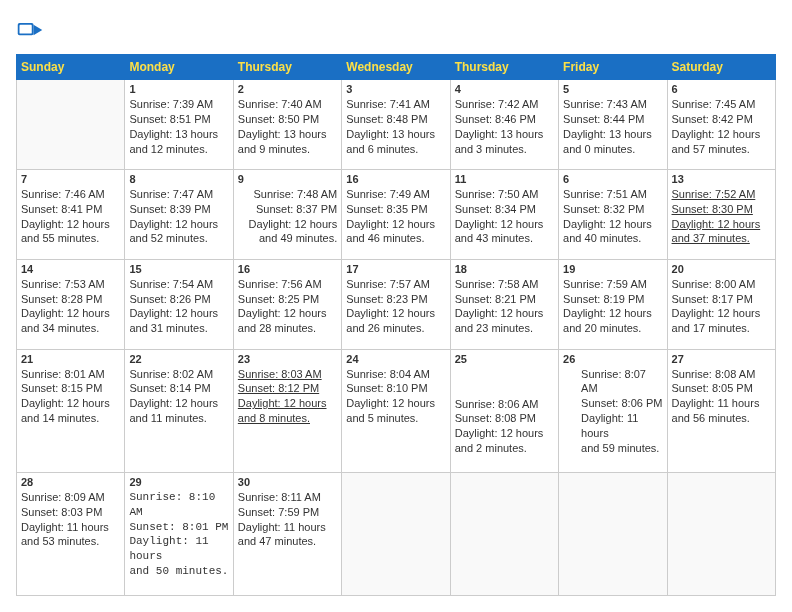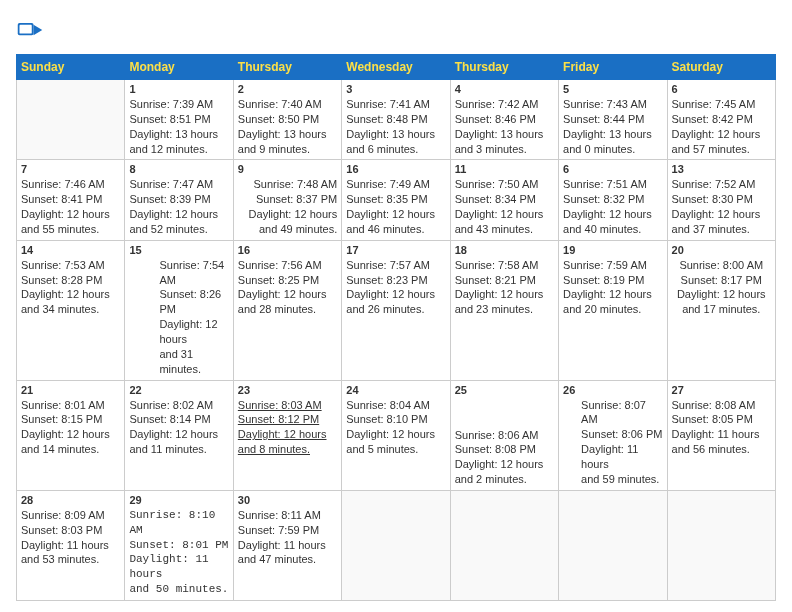--- a/index.html
+++ b/index.html
@@ -213,37 +213,37 @@
           </td>
           <td>
             <span class="day-num">6</span>
             <div class="cell-info" style="white-space: pre-line;">Sunrise: 7:51 AM
 Sunset: 8:32 PM
 Daylight: 12 hours
 and 40 minutes.</div>
           </td>
           <td>
             <span class="day-num">13</span>
-            <div class="cell-info" style="white-space: pre-line;">Sunrise: 7:52 AM
+            <div class="cell-info" style="white-space: pre-line; text-decoration: underline;">Sunrise: 7:52 AM
 Sunset: 8:30 PM
 Daylight: 12 hours
 and 37 minutes.</div>
           </td>
         </tr>
         <tr>
           <td>
             <span class="day-num">14</span>
             <div class="cell-info" style="white-space: pre-line;">Sunrise: 7:53 AM
 Sunset: 8:28 PM
 Daylight: 12 hours
 and 34 minutes.</div>
           </td>
           <td>
             <span class="day-num">15</span>
-            <div class="cell-info" style="white-space: pre-line; margin-left: 30px;">Sunrise: 7:54 AM
+            <div class="cell-info" style="white-space: pre-line;">Sunrise: 7:54 AM
 Sunset: 8:26 PM
 Daylight: 12 hours
 and 31 minutes.</div>
           </td>
           <td>
             <span class="day-num">16</span>
             <div class="cell-info" style="white-space: pre-line;">Sunrise: 7:56 AM
 Sunset: 8:25 PM
 Daylight: 12 hours
 and 28 minutes.</div>
@@ -264,21 +264,21 @@
           </td>
           <td>
             <span class="day-num">19</span>
             <div class="cell-info" style="white-space: pre-line;">Sunrise: 7:59 AM
 Sunset: 8:19 PM
 Daylight: 12 hours
 and 20 minutes.</div>
           </td>
           <td>
             <span class="day-num">20</span>
-            <div class="cell-info" style="white-space: pre-line; text-align: center;">Sunrise: 8:00 AM
+            <div class="cell-info" style="white-space: pre-line;">Sunrise: 8:00 AM
 Sunset: 8:17 PM
 Daylight: 12 hours
 and 17 minutes.</div>
           </td>
         </tr>
         <tr>
           <td>
             <span class="day-num">21</span>
             <div class="cell-info" style="white-space: pre-line;">Sunrise: 8:01 AM
 Sunset: 8:15 PM

